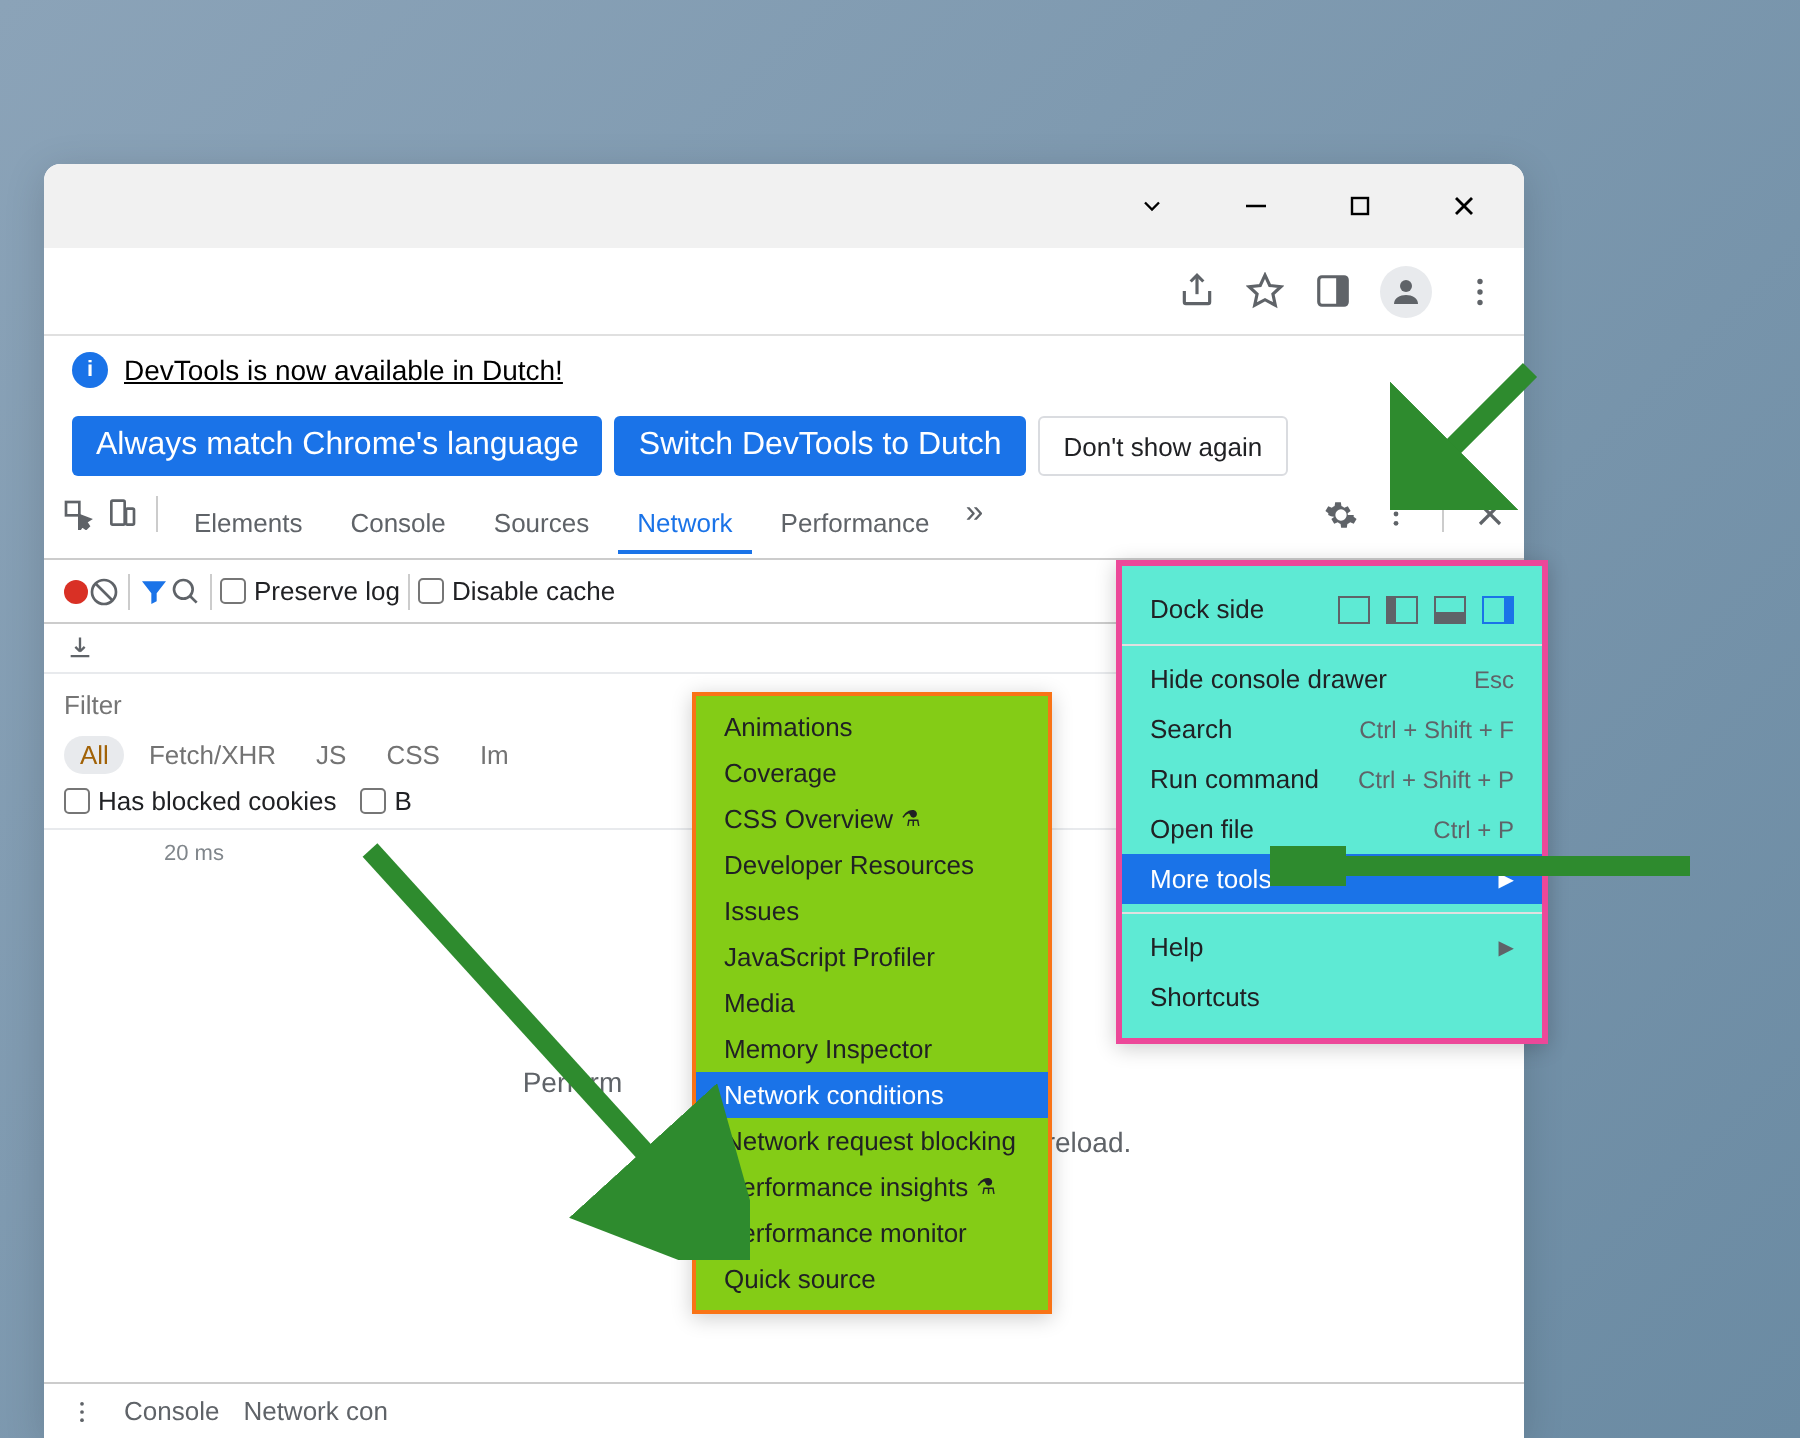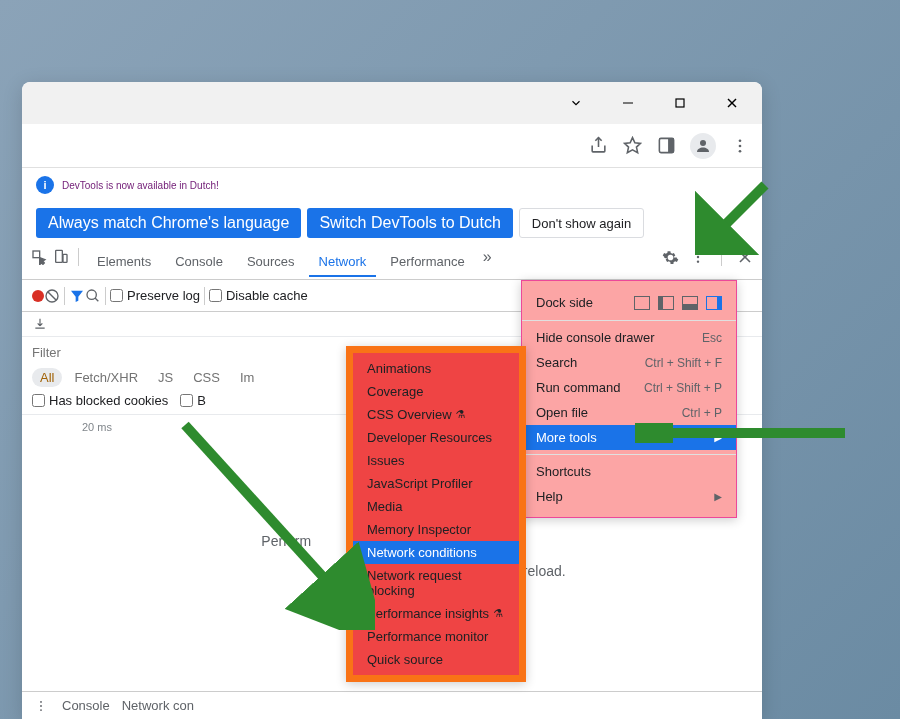--- a/index.html
+++ b/index.html
@@ -6,21 +6,21 @@
     body { width: 900px; height: 719px; background: linear-gradient(135deg, #8ba3b8 0%, #6b8ba3 100%); overflow: hidden; position: relative; }
     .browser-window { position: absolute; top: 82px; left: 22px; width: 740px; height: 637px; background: #fff; border-radius: 8px 8px 0 0; box-shadow: 0 4px 20px rgba(0,0,0,0.15); overflow: hidden; }
     .title-bar { height: 42px; background: #f1f1f1; display: flex; justify-content: flex-end; align-items: center; padding-right: 8px; gap: 8px; border-radius: 8px 8px 0 0; }
     .win-btn { width: 44px; height: 30px; display: flex; align-items: center; justify-content: center; color: #000; cursor: pointer; }
     .win-btn svg { width: 14px; height: 14px; }
     .toolbar { height: 44px; background: #fff; border-bottom: 1px solid #e0e0e0; display: flex; justify-content: flex-end; align-items: center; padding-right: 12px; gap: 14px; }
     .toolbar-icon { width: 20px; height: 20px; display: flex; align-items: center; justify-content: center; color: #5f6368; cursor: pointer; }
     .profile-icon { width: 26px; height: 26px; background: #e8eaed; border-radius: 50%; display: flex; align-items: center; justify-content: center; }
     .notice-bar { padding: 8px 14px; background: #fff; display: flex; align-items: center; gap: 8px; }
     .info-icon { width: 18px; height: 18px; background: #1a73e8; border-radius: 50%; color: #fff; display: flex; align-items: center; justify-content: center; font-size: 11px; font-weight: bold; }
-    .notice-text { font-size: 10px; color: #701a75; }
+    .notice-text { font-size: 14px; color: #000000; text-decoration: underline; }
     .notice-buttons { padding: 6px 14px 10px; display: flex; gap: 6px; flex-wrap: wrap; }
     .btn-primary { background: #1a73e8; color: #fff; border: none; padding: 6px 12px; font-size: 16px; border-radius: 3px; font-weight: 500; cursor: pointer; }
     .btn-secondary { background: #fff; color: #202124; border: 1px solid #dadce0; padding: 6px 12px; font-size: 13px; border-radius: 3px; cursor: pointer; }
     .devtools-tabs { height: 32px; border-bottom: 1px solid #ccc; display: flex; align-items: flex-start; padding: 0 8px; gap: 4px; }
     .dt-icon { width: 18px; height: 18px; display: flex; align-items: center; justify-content: center; color: #5f6368; cursor: pointer; }
     .dt-sep { width: 1px; height: 18px; background: #ccc; margin: 0 4px; }
     .dt-tab { padding: 6px 10px; font-size: 13px; color: #5f6368; cursor: pointer; }
     .dt-tab.active { color: #1a73e8; border-bottom: 2px solid #1a73e8; margin-bottom: -1px; }
     .dt-more { margin-left: 4px; color: #5f6368; cursor: pointer; }
     .dt-right { margin-left: auto; display: flex; align-items: center; gap: 10px; }
@@ -33,35 +33,35 @@
     .filter-section { padding: 6px 10px; border-bottom: 1px solid #e8eaed; }
     .filter-input { width: 100%; border: none; font-size: 13px; color: #80868b; outline: none; padding: 2px 0; }
     .filter-tabs { display: flex; align-items: center; gap: 4px; margin-top: 6px; }
     .filter-chip { padding: 2px 8px; font-size: 13px; color: #737373; cursor: pointer; border-radius: 10px; }
     .filter-chip.active { background: #e8eaed; color: #a16207; }
     .filter-checks { display: flex; gap: 12px; margin-top: 6px; }
     .timeline { padding: 6px 10px 40px; font-size: 11px; color: #80868b; }
     .main-area { padding: 60px 20px; text-align: center; font-size: 14px; color: #5f6368; }
     .bottom-drawer { position: absolute; bottom: 0; left: 0; right: 0; height: 28px; border-top: 1px solid #ccc; background: #fff; display: flex; align-items: center; padding: 0 10px; gap: 12px; font-size: 13px; color: #5f6368; }
     
-    .main-menu { position: absolute; top: 280px; left: 521px; width: 216px; background: #fca5a5; border: 1px solid #ec4899; box-shadow: 0 2px 10px rgba(0,0,0,0.2); font-size: 13px; padding: 4px 0; }
+    .main-menu { position: absolute; top: 280px; left: 558px; width: 216px; background: #5eead4; border: 3px solid #ec4899; box-shadow: 0 2px 10px rgba(0,0,0,0.2); font-size: 13px; padding: 4px 0; }
     .menu-section { padding: 4px 0; }
     .menu-section + .menu-section { border-top: 1px solid #e0e0e0; }
     .menu-row { display: flex; align-items: center; justify-content: space-between; padding: 5px 14px; cursor: pointer; color: #202124; }
     .menu-row.highlighted { background: #1a73e8; color: #fff; }
     .menu-shortcut { font-size: 12px; color: #5f6368; }
     .dock-row { display: flex; align-items: center; padding: 6px 14px; gap: 8px; }
     .dock-label { font-size: 13px; color: #202124; margin-right: auto; }
     .dock-icon { width: 16px; height: 14px; border: 1.5px solid #5f6368; cursor: pointer; position: relative; }
     .dock-icon.active { border-color: #1a73e8; }
     .dock-left::before { content: ""; position: absolute; left: 0; top: 0; width: 30%; height: 100%; background: #5f6368; }
     .dock-bottom::before { content: ""; position: absolute; bottom: 0; left: 0; height: 40%; width: 100%; background: #5f6368; }
     .dock-right::before { content: ""; position: absolute; right: 0; top: 0; width: 30%; height: 100%; background: #1a73e8; }
     
-    .sub-menu { position: absolute; top: 346px; left: 346px; width: 180px; background: #ef4444; border: 7px solid #f97316; box-shadow: 0 2px 10px rgba(0,0,0,0.2); font-size: 13px; padding: 4px 0; }
+    .sub-menu { position: absolute; top: 346px; left: 346px; width: 180px; background: #84cc16; border: 2px solid #f97316; box-shadow: 0 2px 10px rgba(0,0,0,0.2); font-size: 13px; padding: 4px 0; }
     .sub-item { padding: 4px 14px; cursor: pointer; color: #202124; display: flex; align-items: center; }
     .sub-item.highlighted { background: #1a73e8; color: #fff; }
     .exp-flag { margin-left: 4px; font-size: 11px; }
     
     .arrow { position: absolute; pointer-events: none; }
   </style>
 </head>
 <body>
 
 <div class="browser-window">
@@ -285,25 +285,25 @@
         <span>Open file</span>
         <span class="menu-shortcut">Ctrl + P</span>
       </div>
     <div class="menu-row highlighted">
         <span>More tools</span>
         <span style="font-size:10px">▶</span>
       </div>
   </div>
   <div class="menu-section">
     <div class="menu-row">
-        <span>Shortcuts</span>
-      </div>
-    <div class="menu-row">
         <span>Help</span>
         <span style="font-size:10px;color:#5f6368">▶</span>
+      </div>
+    <div class="menu-row">
+        <span>Shortcuts</span>
       </div>
   </div>
 </div>
 
 <div class="sub-menu">
   <div class="sub-item">Animations</div>
   <div class="sub-item">Coverage</div>
   <div class="sub-item">
       <span>CSS Overview</span>
       <span class="exp-flag">⚗</span>

